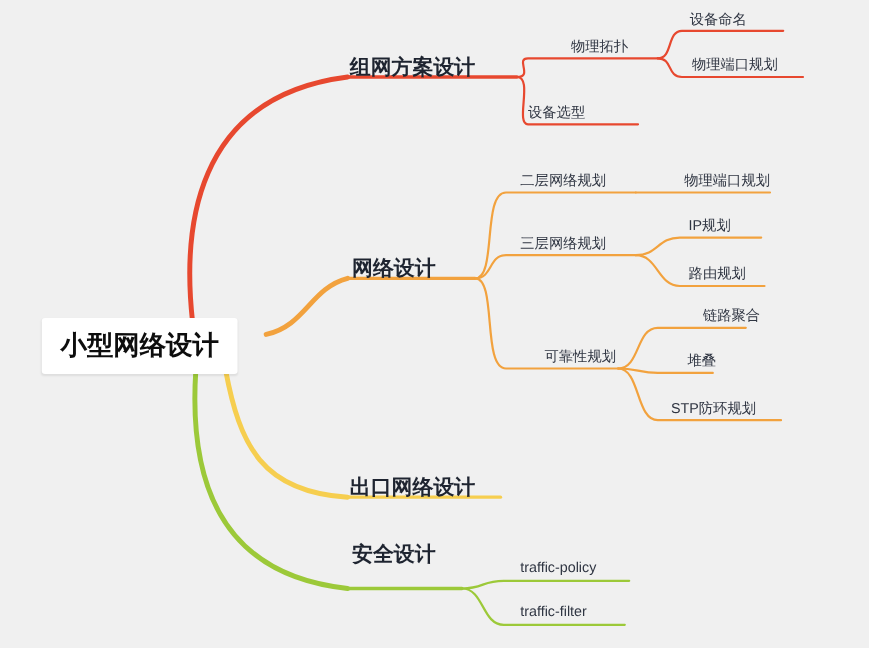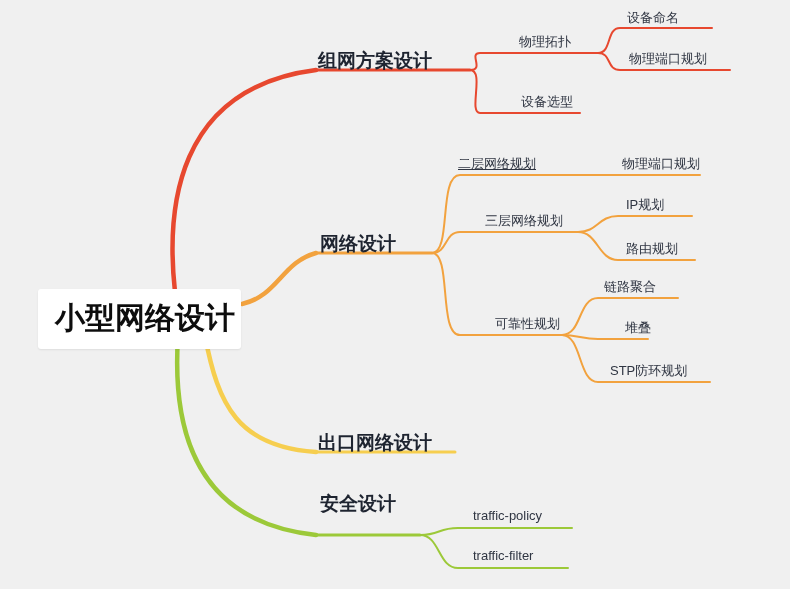--- a/index.html
+++ b/index.html
@@ -42,23 +42,23 @@
     font-size: 19px;
     font-weight: 700;
     color: #1e2430;
   }
   .root-node {
     position: absolute;
     left: 38px;
     top: 289px;
     background: #ffffff;
     color: #0d0d0d;
-    font-size: 30px;
+    font-size: 24px;
     font-weight: 700;
-    padding: 9px 6px 10px 17px;
+    padding: 9px 17px 10px 17px;
     border-radius: 3px;
     box-shadow: 0 1px 2px rgba(0,0,0,0.08);
     white-space: nowrap;
     cursor: pointer;
   }
 </style>
 </head>
 <body>
 
 <div id="stage">
@@ -93,30 +93,30 @@
     <path class="stroke-b4 w-sub" d="M 420 535 C 440 535, 438 528, 458 528 L 572 528"></path>
     <path class="stroke-b4 w-sub" d="M 420 535 C 440 535, 438 568, 458 568 L 568 568"></path>
   </svg>
 
   <div class="root-node">小型网络设计</div>
 
   <div class="node branch" style="left:318px; top:48px;">组网方案设计</div>
   <div class="node" style="left:519px; top:33px;">物理拓扑</div>
   <div class="node" style="left:627px; top:9px;">设备命名</div>
   <div class="node" style="left:629px; top:50px;">物理端口规划</div>
-  <div class="node" style="left:521px; top:93px;">设备选型</div>
+  <div class="node" style="left:480px; top:93px;">设备选型</div>
 
   <div class="node branch" style="left:320px; top:231px;">网络设计</div>
-  <div class="node" style="left:458px; top:155px;text-decoration:underline;">二层网络规划</div>
+  <div class="node" style="left:473px; top:155px;">二层网络规划</div>
   <div class="node" style="left:622px; top:155px;">物理端口规划</div>
-  <div class="node" style="left:473px; top:212px;margin-left:12px;">三层网络规划</div>
+  <div class="node" style="left:473px; top:212px;">三层网络规划</div>
   <div class="node" style="left:626px; top:196px;">IP规划</div>
   <div class="node" style="left:626px; top:240px;">路由规划</div>
   <div class="node" style="left:473px; top:315px;margin-left:22px;">可靠性规划</div>
-  <div class="node" style="left:604px; top:278px;">链路聚合</div>
+  <div class="node" style="left:639px; top:278px;">链路聚合</div>
   <div class="node" style="left:606px; top:319px;margin-left:19px;">堆叠</div>
   <div class="node" style="left:610px; top:362px;">STP防环规划</div>
 
   <div class="node branch" style="left:318px; top:430px;">出口网络设计</div>
 
   <div class="node branch" style="left:320px; top:491px;">安全设计</div>
   <div class="node" style="left:473px; top:508px;">traffic-policy</div>
   <div class="node" style="left:473px; top:548px;">traffic-filter</div>
 
 </div>

